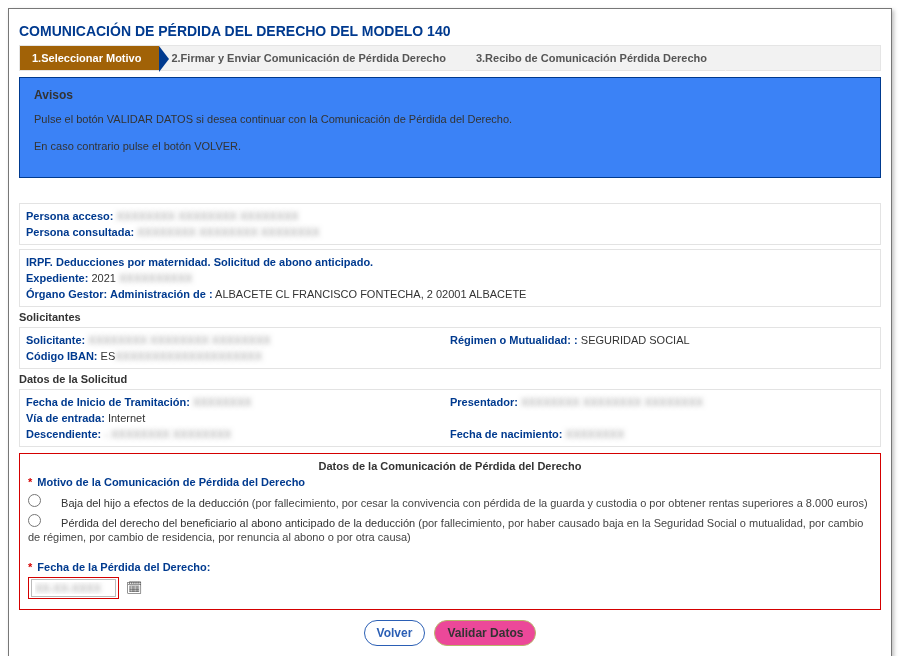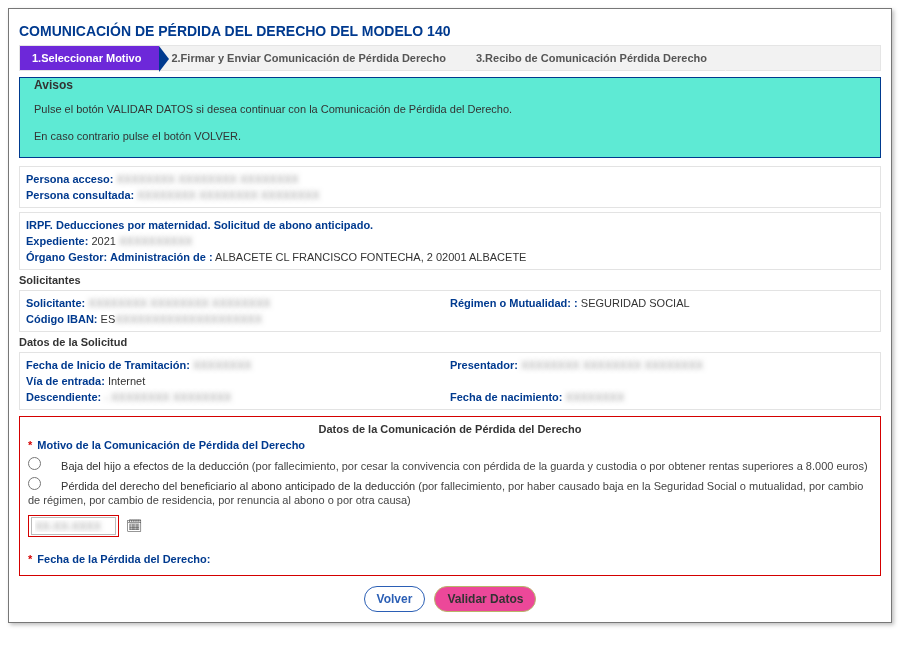--- a/index.html
+++ b/index.html
@@ -1,30 +1,30 @@
 <!DOCTYPE html>
 <html><head>
 <meta charset="utf-8">
 <style>
   * { box-sizing: border-box; margin: 0; padding: 0; }
   body { font-family: Arial, Helvetica, sans-serif; font-size: 11px; color: #333; background: #fff; padding: 8px; width: 900px; }
   .main-box { border: 1px solid #777; padding: 6px 10px 10px 10px; box-shadow: 2px 2px 4px rgba(0,0,0,0.25); }
   .page-title { color: #003a8f; font-size: 14px; font-weight: bold; margin: 8px 0 6px 0; }
   .steps { display: flex; background: #f2f2f2; border: 1px solid #e5e5e5; margin-bottom: 6px; }
   .step { position: relative; padding: 6px 18px 6px 12px; font-size: 11px; font-weight: bold; color: #555; }
-  .step.active { background: #6d28d9; color: #fff; }
+  .step.active { background: #a16207; color: #fff; }
   .step.active::after {
     content: ""; position: absolute; right: -10px; top: 0; border-top: 13px solid transparent;
     border-bottom: 13px solid transparent; border-left: 10px solid #003a8f;
   }
   .step:not(.active)::after {
     content: ""; position: absolute; right: -8px; top: 0; border-top: 13px solid transparent;
     border-bottom: 13px solid transparent; border-left: 8px solid #f2f2f2; z-index: 1;
   }
-  .avisos { border: 1px solid #003a8f; background: #5eead4; padding: 0 14px; margin-bottom: 8px; }
+  .avisos { border: 1px solid #003a8f; background: #3b82f6; padding: 10px 14px; margin-bottom: 25px; }
   .avisos h3 { font-size: 12px; font-weight: bold; margin-bottom: 10px; color: #333; }
   .avisos p { margin: 0 0 12px 0; line-height: 1.4; }
   .section { border: 1px solid #e3e3e3; padding: 4px 6px; margin-bottom: 4px; }
   .row { display: flex; flex-wrap: wrap; }
   .half { width: 50%; padding: 2px 0; }
   .full { width: 100%; padding: 2px 0; }
   .label { color: #003a8f; font-weight: bold; }
   .inline-label { color: #003a8f; font-weight: bold; }
   .section-heading { font-weight: bold; color: #333; font-size: 11px; margin: 4px 0 4px 0; }
   .blur { color: transparent; text-shadow: 0 0 5px rgba(120,120,120,0.8); user-select: none; }
@@ -137,29 +137,29 @@
       <span class="inline-label">Motivo de la Comunicación de Pérdida del Derecho</span>
     </div>
     <div class="radio-row">
       <input type="radio" name="motivo" style="">
       <span class="radio-label">Baja del hijo a efectos de la deducción</span><span class="radio-hint"> (por fallecimiento, por cesar la convivencia con pérdida de la guarda y custodia o por obtener rentas superiores a 8.000 euros)</span>
     </div>
     <div class="radio-row">
       <input type="radio" name="motivo" style="">
       <span class="radio-label">Pérdida del derecho del beneficiario al abono anticipado de la deducción</span><span class="radio-hint"> (por fallecimiento, por haber causado baja en la Seguridad Social o mutualidad, por cambio de régimen, por cambio de residencia, por renuncia al abono o por otra causa)</span>
     </div>
+    <div style="margin-top:16px;">
+      <span class="required">*</span>
+      <span class="inline-label">Fecha de la Pérdida del Derecho:</span>
+    </div>
     <div>
       <span class="date-field-wrap">
         <input class="date-input" type="text" value="XX-XX-XXXX" style="">
       </span>
       <span class="cal-icon">🗓</span>
-    </div>
-    <div style="margin-top:16px;">
-      <span class="required">*</span>
-      <span class="inline-label">Fecha de la Pérdida del Derecho:</span>
     </div>
   </div>
 
   <div class="btn-row">
     <button class="btn btn-volver">Volver</button>
     <button class="btn btn-validar">Validar Datos</button>
   </div>
 
 </div>
 

